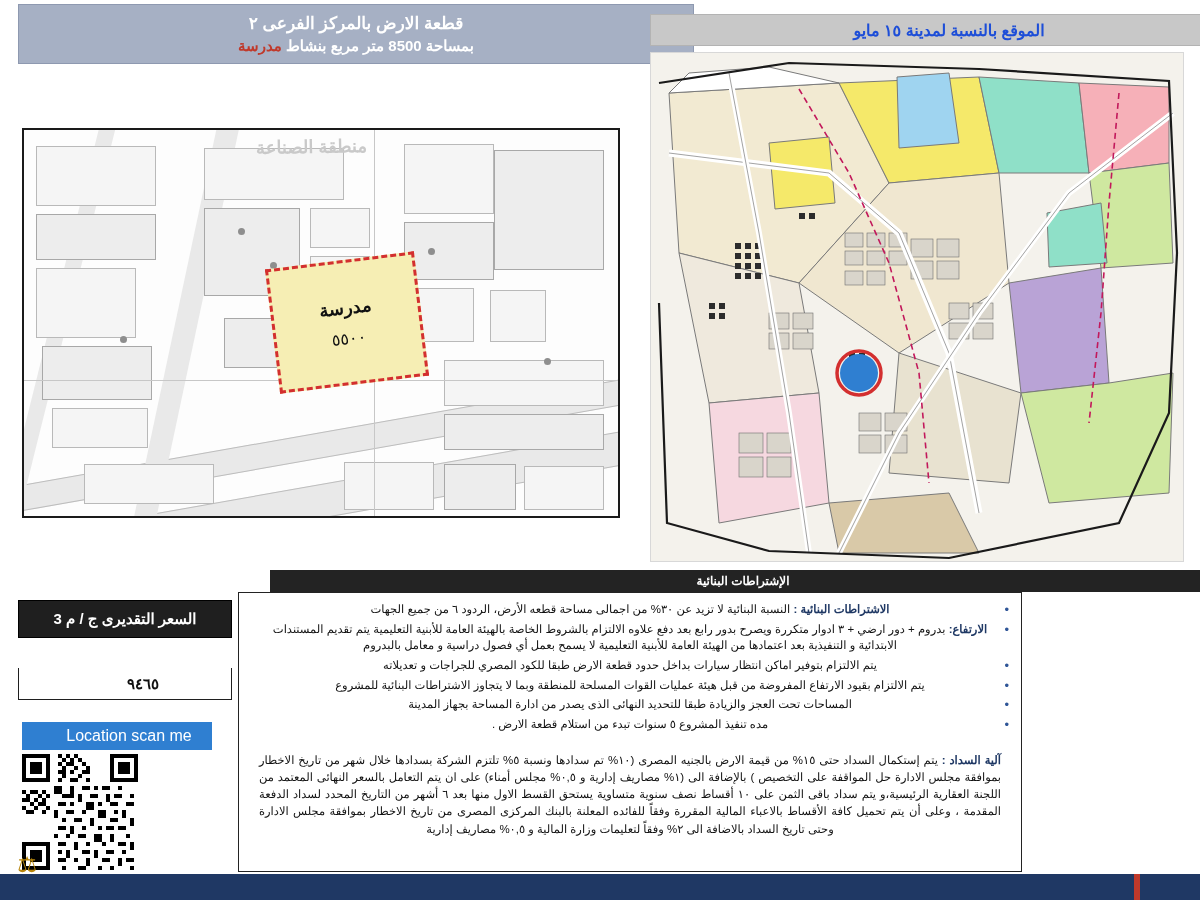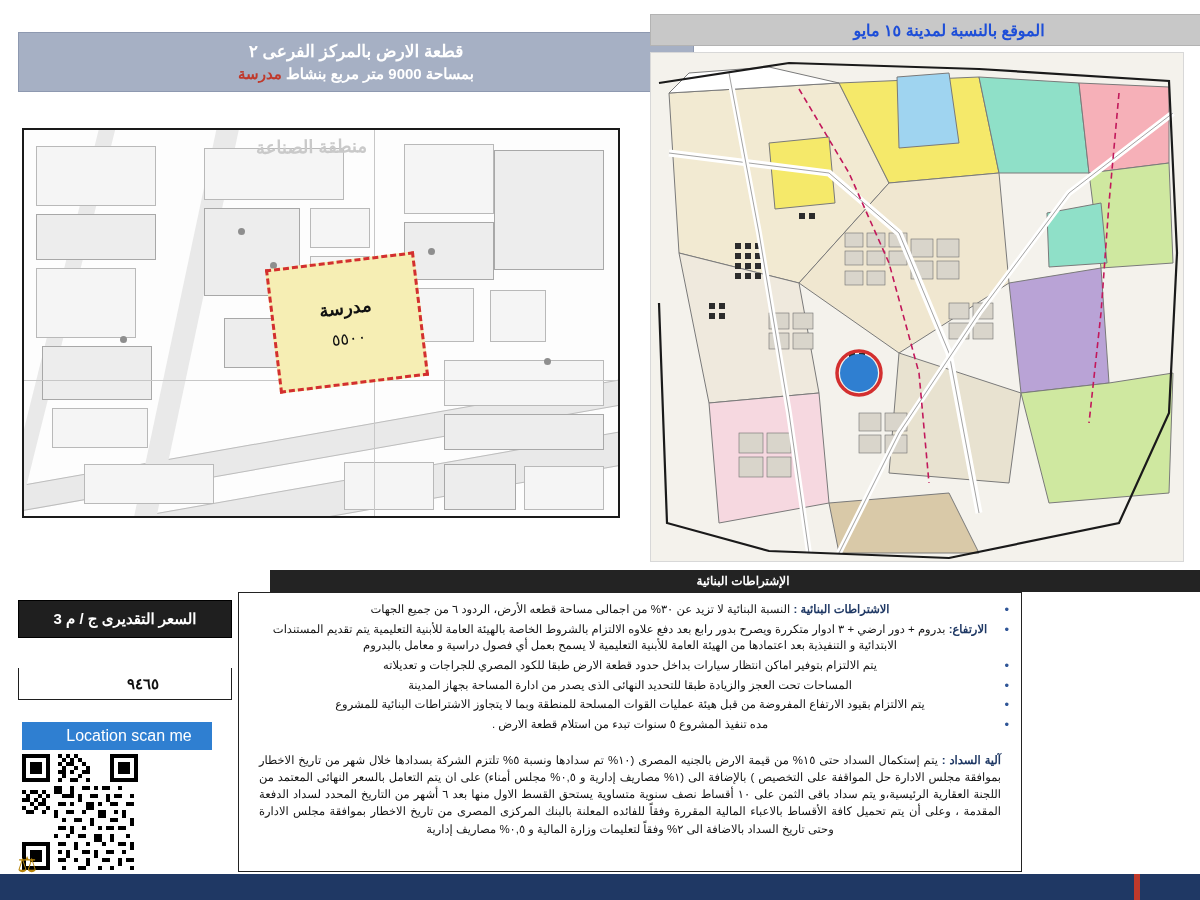--- a/index.html
+++ b/index.html
@@ -12,21 +12,21 @@
   #page {
     position: relative;
     width: 1200px; height: 900px;
     overflow: hidden;
     background: #fff;
   }
 
   
   .title-bar-left {
     position: absolute;
-    left: 18px; top: 32px;
+    left: 18px; top: 4px;
     width: 676px; height: 60px;
     background: #a6b0c4;
     color: #ffffff;
     display: flex;
     flex-direction: column;
     align-items: center;
     justify-content: center;
     border: 1px solid #8e99b0;
   }
   .title-bar-left .line1 {
@@ -260,21 +260,21 @@
   }
 </style>
 </head>
 <body>
 
 <div id="page">
 
   <div class="title-bar-left">
     <div class="line1">قطعة الارض بالمركز الفرعى ٢</div>
     <div class="line2">
-      <span>بمساحة 9000 متر مربع بنشاط </span><span class="accent">مدرسة</span>
+      <span>بمساحة 8500 متر مربع بنشاط </span><span class="accent">مدرسة</span>
     </div>
   </div>
 
   <div class="plot-panel">
     <div class="plot-canvas">
 
       <div class="road" style="left:-40px; top:300px; width:700px; height:26px; transform:rotate(-10deg);"></div>
       <div class="road" style="left:-40px; top:352px; width:700px; height:34px; transform:rotate(-10deg);"></div>
       <div class="road" style="left:150px; top:-60px; width:22px; height:520px; transform:rotate(12deg);"></div>
       <div class="road" style="left:30px; top:-40px; width:16px; height:440px; transform:rotate(14deg);"></div>
@@ -537,22 +537,22 @@
       </g>
     </svg>
   </div>
 
   <div class="cond-head">الإشتراطات البنائية</div>
   <div class="cond-body">
     <ul class="cond-list">
       <li><b>الاشتراطات البنائية :</b> النسبة البنائية لا تزيد عن ٣٠% من اجمالى مساحة قطعه الأرض، الردود ٦ من جميع الجهات</li>
       <li><b>الارتفاع:</b> بدروم + دور ارضي + ٣ ادوار متكررة ويصرح بدور رابع بعد دفع علاوه الالتزام بالشروط الخاصة بالهيئة العامة للأبنية التعليمية يتم تقديم المستندات الابتدائية و التنفيذية بعد اعتمادها من الهيئة العامة للأبنية التعليمية لا يسمح بعمل أي فصول دراسية و معامل بالبدروم</li>
       <li>يتم الالتزام بتوفير اماكن انتظار سيارات بداخل حدود قطعة الارض طبقا للكود المصري للجراجات و تعديلاته</li>
+      <li>يتم الالتزام بقيود الارتفاع المفروضة من قبل هيئة عمليات القوات المسلحة للمنطقة وبما لا يتجاوز الاشتراطات البنائية للمشروع</li>
       <li>المساحات تحت العجز والزيادة طبقا للتحديد النهائى الذى يصدر من ادارة المساحة بجهاز المدينة</li>
-      <li>يتم الالتزام بقيود الارتفاع المفروضة من قبل هيئة عمليات القوات المسلحة للمنطقة وبما لا يتجاوز الاشتراطات البنائية للمشروع</li>
       <li>مده تنفيذ المشروع ٥ سنوات تبدء من استلام قطعة الارض .</li>
     </ul>
     <div class="cond-para"><b>آلية السداد :</b> يتم إستكمال السداد حتى ١٥% من قيمة الارض بالجنيه المصرى (١٠% تم سدادها ونسبة ٥% تلتزم الشركة بسدادها خلال شهر من تاريخ الاخطار بموافقة مجلس الادارة حل المواقفة على التخصيص ) بالإضافة الى (١% مصاريف إدارية و ٠,٥% مجلس أمناء) على ان يتم التعامل بالسعر النهائى المعتمد من اللجنة العقارية الرئيسية،و يتم سداد باقى الثمن على ١٠ أقساط نصف سنوية متساوية يستحق القسط الاول منها بعد ٦ أشهر من التاريخ المحدد لسداد الدفعة المقدمة ، وعلى أن يتم تحميل كافة الأقساط بالاعباء المالية المقررة وفقاً للفائده المعلنة بالبنك المركزى المصرى من تاريخ الاخطار بموافقة مجلس الادارة وحتى تاريخ السداد بالاضافة الى ٢% وفقاً لتعليمات وزارة المالية و ٠,٥% مصاريف إدارية</div>
   </div>
 
   <div class="footer"></div>
   <div class="footer-accent"></div>
   <div class="emblem">⚖</div>
 
 </div>

